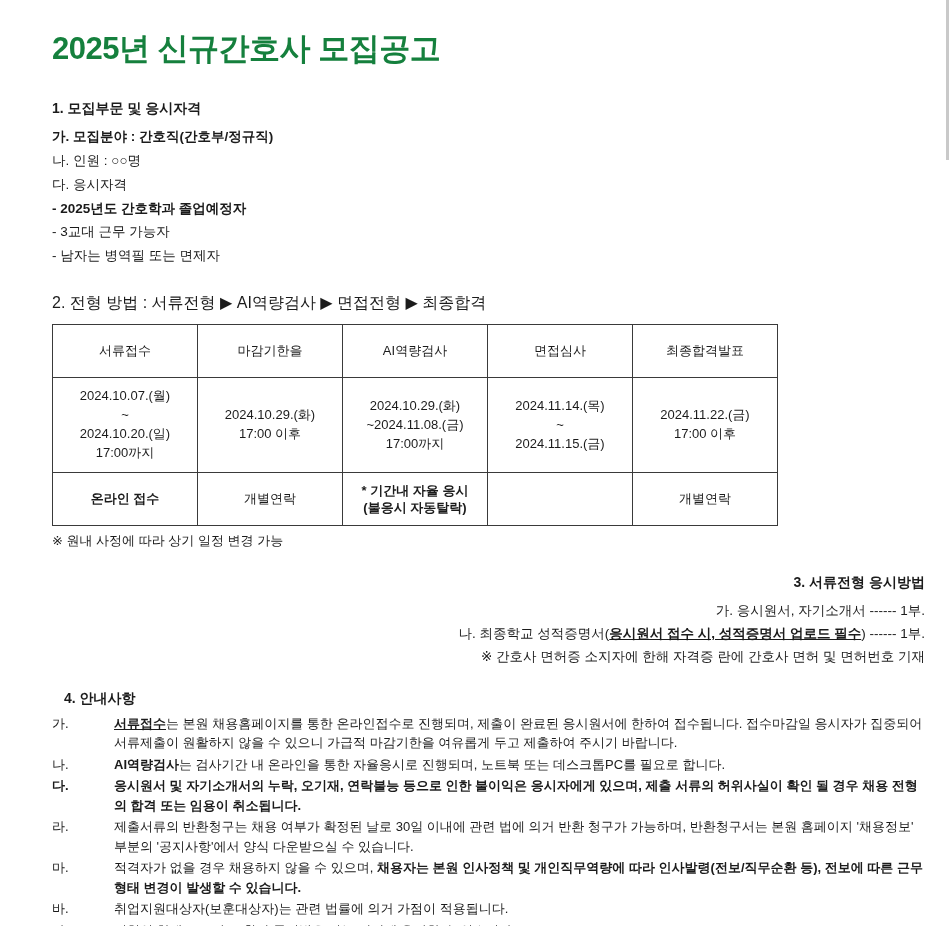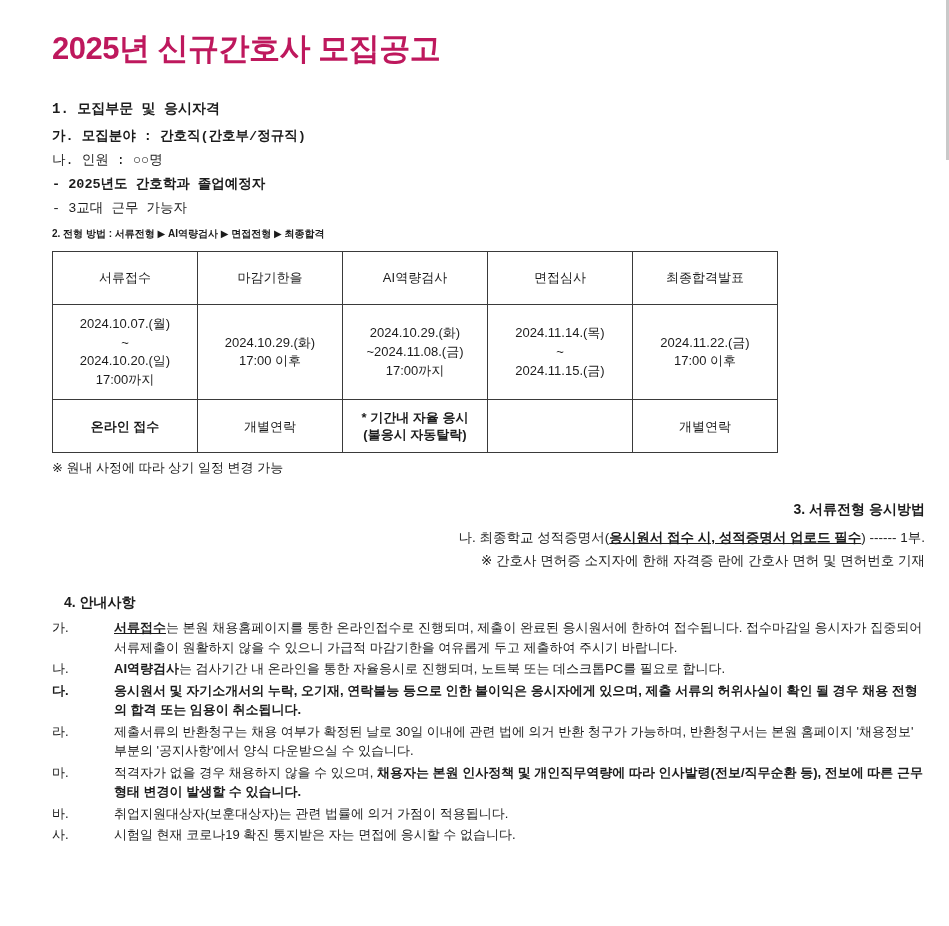--- a/index.html
+++ b/index.html
@@ -17,41 +17,41 @@
   }
   .page {
     padding: 18px 24px 0 52px;
     box-sizing: border-box;
   }
   h1.doc-title {
     font-size: 31px;
     font-weight: bold;
     letter-spacing: -0.5px;
     margin: 10px 0 30px 0;
-    color: #be185d;
+    color: #15803d;
   }
   .section-head {
     font-size: 14px;
     font-weight: bold;
     margin: 0 0 8px 0;
   }
   .line {
     font-size: 13.5px;
     line-height: 1.62;
     margin: 0;
   }
   .line.bold {
     font-weight: bold;
   }
-  .sec1 { margin-bottom: 8px; font-family: Liberation Mono, monospace; }
+  .sec1 { margin-bottom: 26px; }
   .sec1 .line { margin-bottom: 2px; }
 
   .sec2-head {
-    font-size: 10px;
-    font-weight: bold;
+    font-size: 16px;
+    font-weight: normal;
     margin: 0 0 10px 0;
   }
   table.schedule {
     border-collapse: collapse;
     width: 726px;
     table-layout: fixed;
     margin-bottom: 6px;
   }
   table.schedule th, table.schedule td {
     border: 1px solid #3a3a3a;
@@ -125,22 +125,24 @@
 <div class="scroll-hint"></div>
 
 <div class="page">
 
   <h1 class="doc-title">2025년 신규간호사 모집공고</h1>
 
   <div class="sec1">
     <div class="section-head">1. 모집부문 및 응시자격</div>
     <p class="line bold">가. 모집분야 : 간호직(간호부/정규직)</p>
     <p class="line">나. 인원 : ○○명</p>
+    <p class="line">다. 응시자격</p>
     <p class="line bold">- 2025년도 간호학과 졸업예정자</p>
     <p class="line">- 3교대 근무 가능자</p>
+    <p class="line">- 남자는 병역필 또는 면제자</p>
   </div>
 
   <div class="sec2">
     <div class="sec2-head">2. 전형 방법 : 서류전형 ▶ AI역량검사 ▶ 면접전형 ▶ 최종합격</div>
     <table class="schedule">
       <thead>
         <tr>
           <th>서류접수</th>
           <th>마감기한을</th>
           <th>AI역량검사</th>
@@ -173,20 +175,21 @@
           <td class="normal" style="white-space: pre-line;"></td>
           <td class="normal" style="white-space: pre-line;">개별연락</td>
         </tr>
       </tbody>
     </table>
     <p class="note-star">※ 원내 사정에 따라 상기 일정 변경 가능</p>
   </div>
 
   <div class="sec3">
     <div class="section-head">3. 서류전형 응시방법</div>
+    <p class="line">가. 응시원서, 자기소개서 ------ 1부.</p>
     <p class="line"><span>나. 최종학교 성적증명서(</span><span class="u b">응시원서 접수 시, 성적증명서 업로드 필수</span><span>) ------ 1부.</span></p>
     <p class="line">※ 간호사 면허증 소지자에 한해 자격증 란에 간호사 면허 및 면허번호 기재</p>
   </div>
 
   <div class="sec4">
     <div class="sec4-head">4. 안내사항</div>
     <ul class="notice">
       <li>
         <span class="mark">가.</span>
         <span class="txt"><span class="u b">서류접수</span><span>는 본원 채용홈페이지를 통한 온라인접수로 진행되며, 제출이 완료된 응시원서에 한하여 접수됩니다. 접수마감일 응시자가 집중되어 서류제출이 원활하지 않을 수 있으니 가급적 마감기한을 여유롭게 두고 제출하여 주시기 바랍니다.</span></span>

